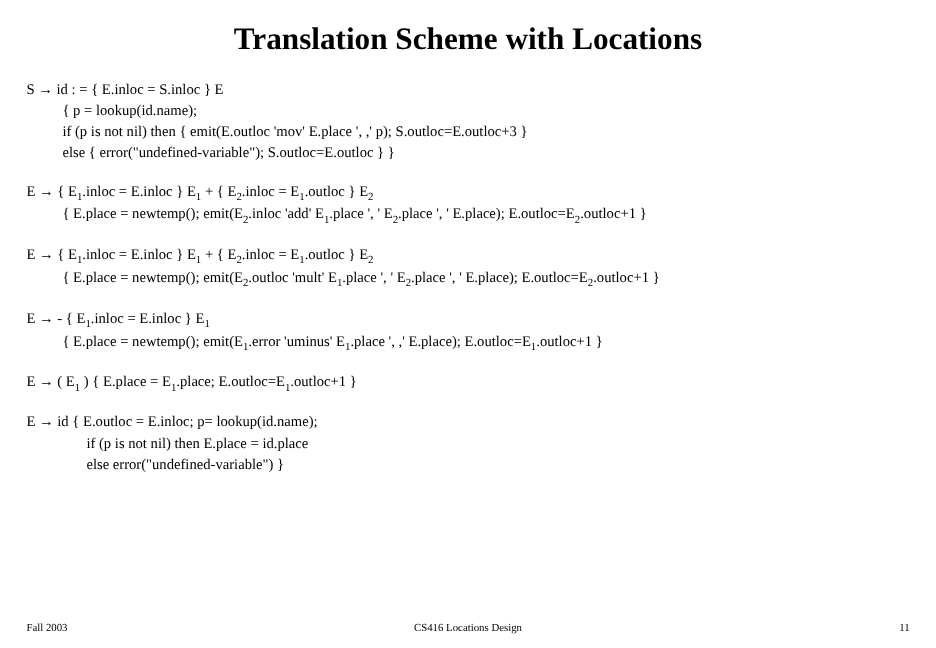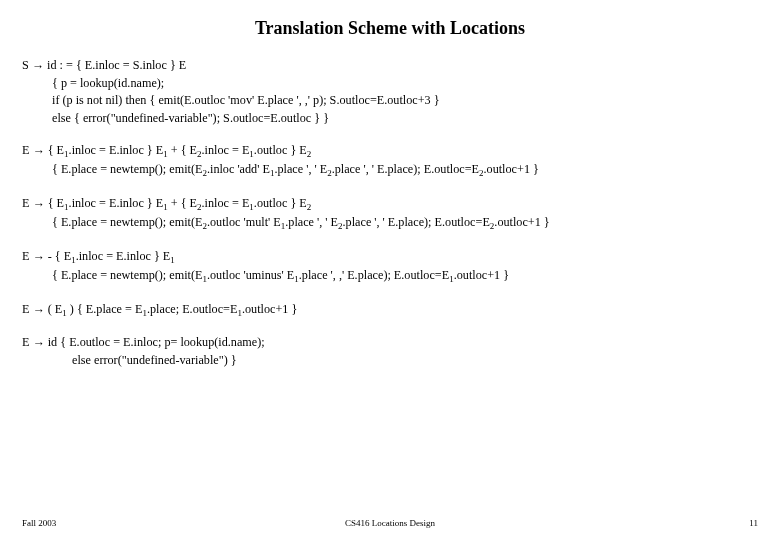--- a/index.html
+++ b/index.html
@@ -8,21 +8,21 @@
     height: 540px;
     background: #fff;
     font-family: "Times New Roman", Times, serif;
     color: #000;
     position: relative;
     overflow: hidden;
   }
   .title {
     text-align: center;
     font-weight: bold;
-    font-size: 18px;
+    font-size: 26px;
     margin-top: 18px;
     margin-bottom: 18px;
   }
   .content {
     padding: 0 22px 0 22px;
     font-size: 12.2px;
     line-height: 1.45;
   }
   .rule {
     margin-bottom: 14px;
@@ -66,29 +66,30 @@
     <div class="indent"><span>{ E.place = newtemp();  emit(E</span><span class="sub">2</span><span>.inloc 'add' E</span><span class="sub">1</span><span>.place ', ' E</span><span class="sub">2</span><span>.place ', ' E.place);  E.outloc=E</span><span class="sub">2</span><span>.outloc+1 }</span></div>
   </div>
 
   <div class="rule">
     <div><span>E → { E</span><span class="sub">1</span><span>.inloc = E.inloc } E</span><span class="sub">1</span><span> + { E</span><span class="sub">2</span><span>.inloc = E</span><span class="sub">1</span><span>.outloc } E</span><span class="sub">2</span></div>
     <div class="indent"><span>{ E.place = newtemp();  emit(E</span><span class="sub">2</span><span>.outloc 'mult' E</span><span class="sub">1</span><span>.place ', ' E</span><span class="sub">2</span><span>.place ', ' E.place);  E.outloc=E</span><span class="sub">2</span><span>.outloc+1 }</span></div>
   </div>
 
   <div class="rule">
     <div><span>E → - { E</span><span class="sub">1</span><span>.inloc = E.inloc } E</span><span class="sub">1</span></div>
-    <div class="indent"><span>{ E.place = newtemp(); emit(E</span><span class="sub">1</span><span>.outloc 'uminus' E</span><span class="sub">1</span><span>.place ', ,' E.place);  E.outloc=E</span><span class="sub">1</span><span>.outloc+1 }</span></div>
+    <div class="indent"><span>{ E.place = newtemp(); emit(E</span><span class="sub">1</span><span>.error 'uminus' E</span><span class="sub">1</span><span>.place ', ,' E.place);  E.outloc=E</span><span class="sub">1</span><span>.outloc+1 }</span></div>
   </div>
 
   <div class="rule">
     <div><span>E → ( E</span><span class="sub">1</span><span> )  { E.place = E</span><span class="sub">1</span><span>.place;  E.outloc=E</span><span class="sub">1</span><span>.outloc+1 }</span></div>
   </div>
 
   <div class="rule">
     <div>E → <span class="bold">id</span> { E.outloc = E.inloc; p= lookup(id.name);</div>
+    <div class="indent2">if (p is not nil) then E.place = <span class="bold">id</span>.place</div>
     <div class="indent2">else error("undefined-variable")  }</div>
   </div>
 
 </div>
 
 <div class="footer">
   <span>Fall 2003</span>
   <span class="center">CS416 Locations Design</span>
   <span>11</span>
 </div>

